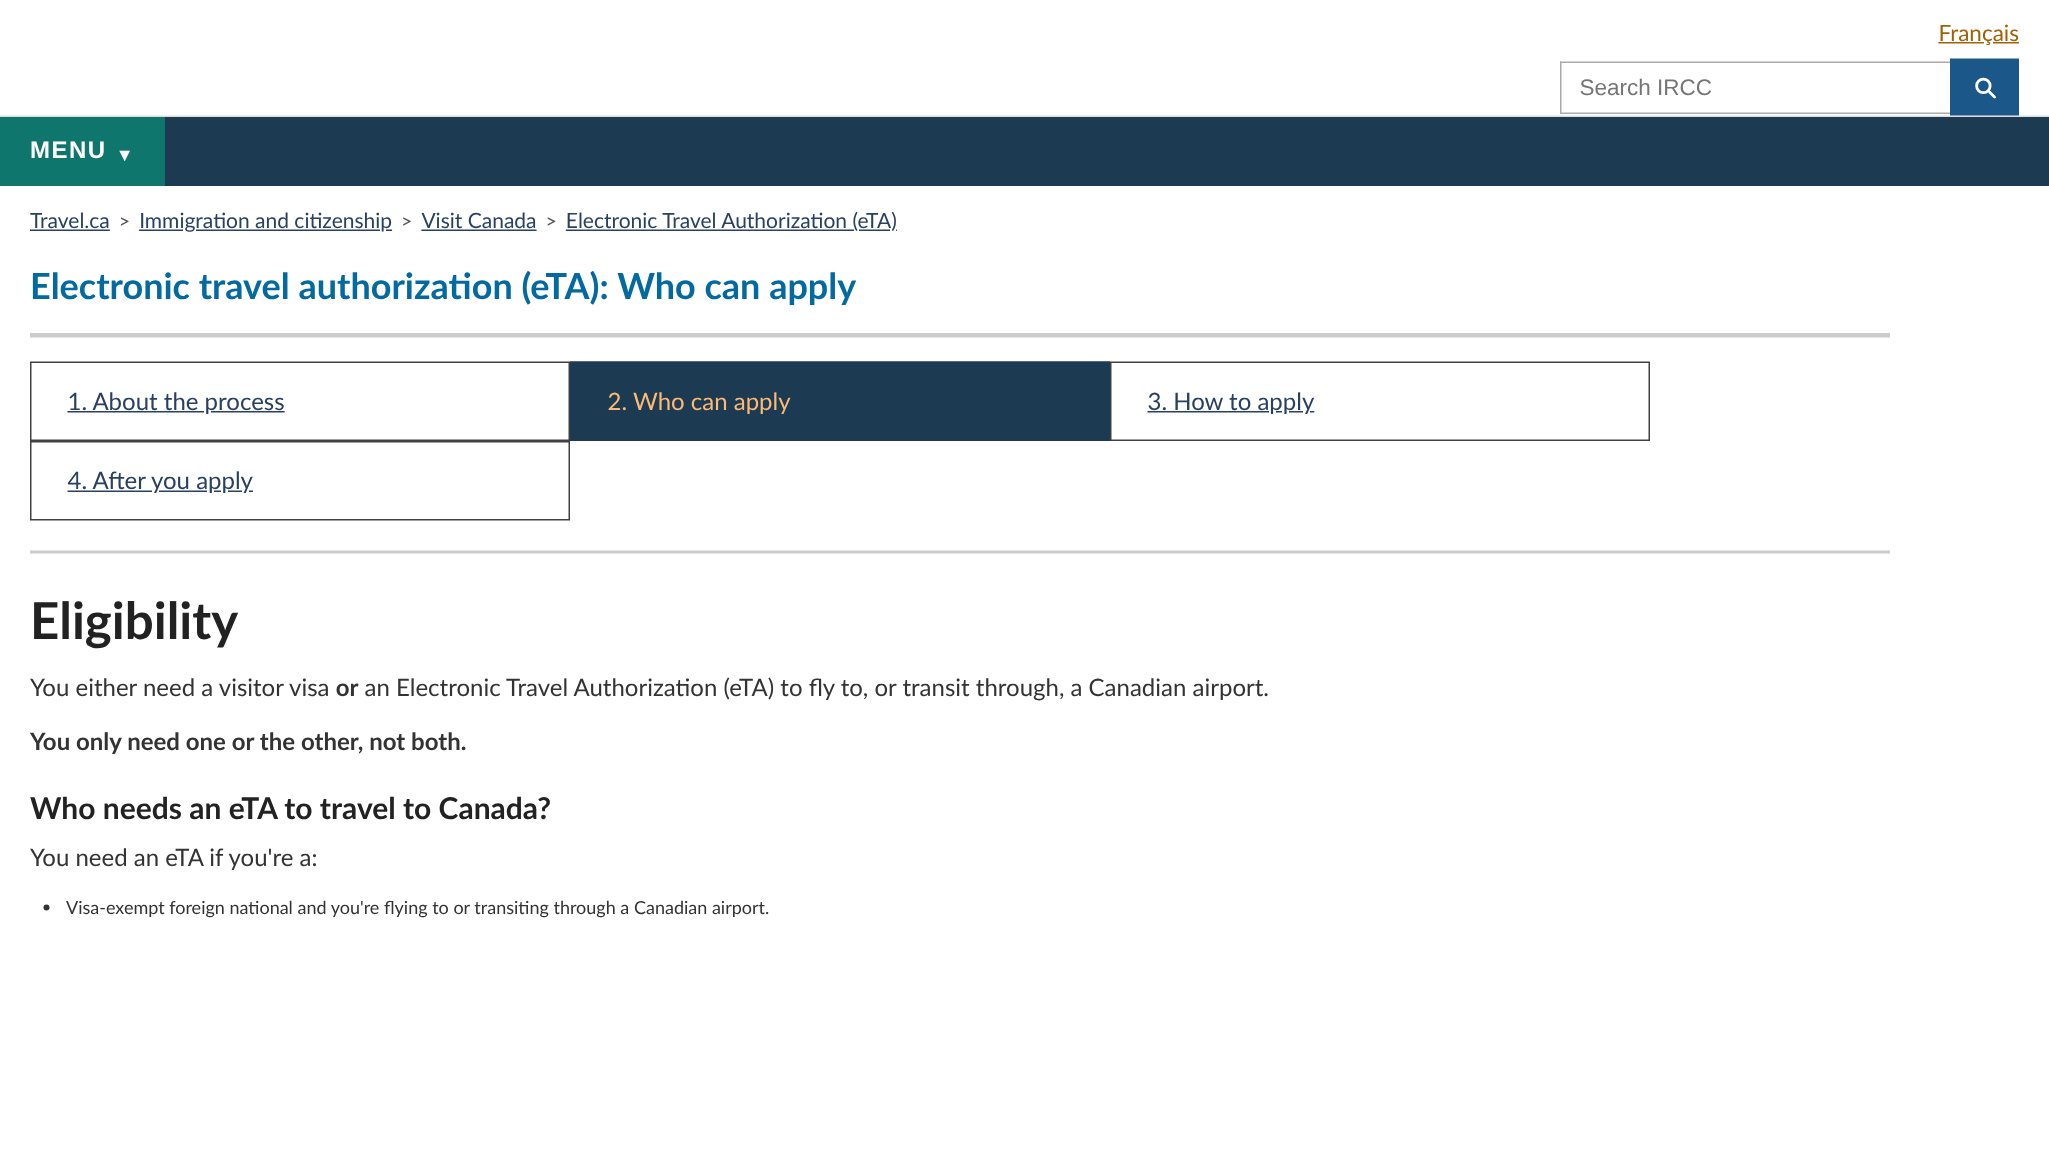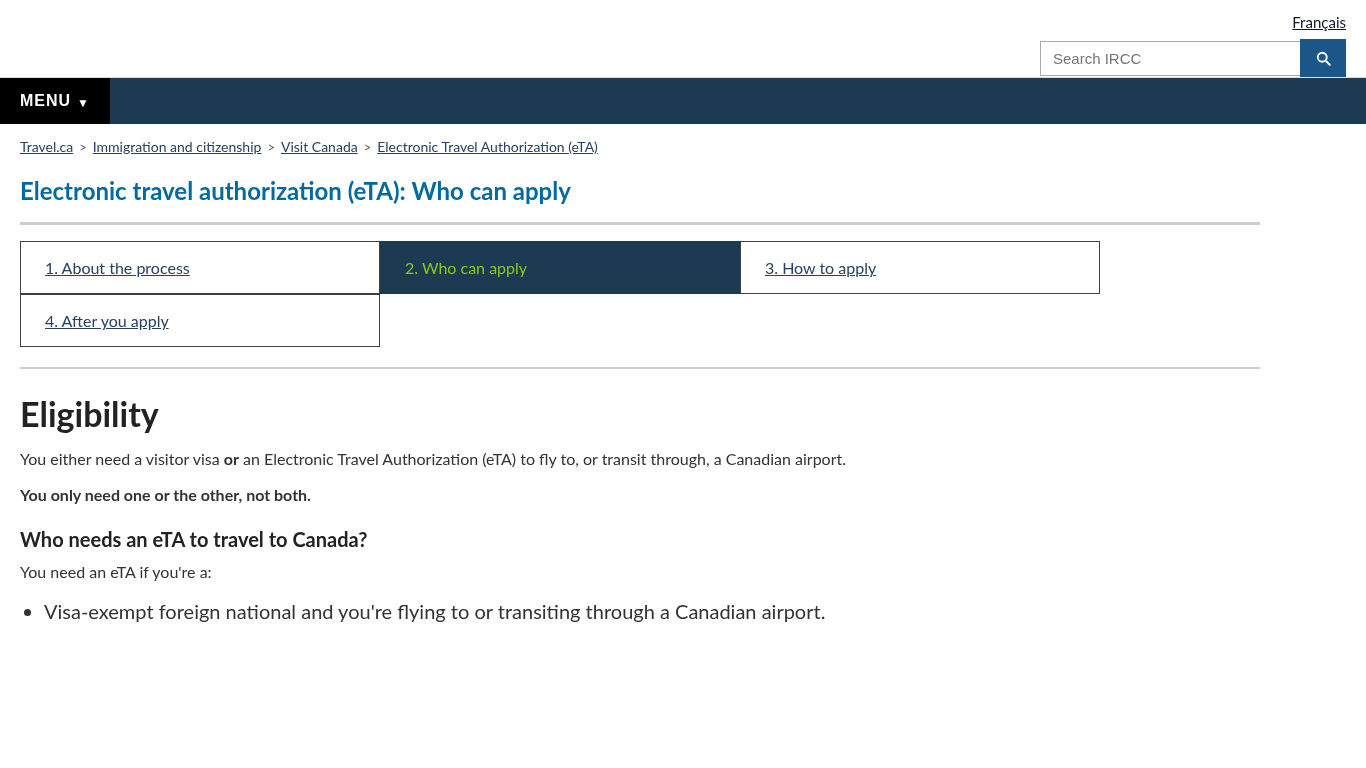--- a/index.html
+++ b/index.html
@@ -9,21 +9,21 @@
     }
 
     body {
       font-family: "Lato", "Helvetica Neue", Helvetica, Arial, sans-serif;
       font-size: 16px;
       color: #333;
       background: #fff;
     }
 
     .lang-link {
-      color: #0f172a;
+      color: #a16207;
       text-decoration: underline;
       font-size: 15px;
       cursor: pointer;
     }
 
     .search-form {
       display: flex;
       align-items: center;
     }
 
@@ -53,21 +53,21 @@
       fill: white;
     }
 
     
     .nav-bar {
       background: #1c3a52;
       padding: 0;
     }
 
     .menu-button {
-      background: #000000;
+      background: #0f766e;
       color: white;
       border: none;
       padding: 14px 20px;
       font-size: 16px;
       font-weight: bold;
       cursor: pointer;
       display: flex;
       align-items: flex-end;
       gap: 6px;
       letter-spacing: 1px;
@@ -131,21 +131,21 @@
       background: #fff;
       color: #284162;
       text-decoration: underline;
       width: 360px;
       display: flex;
       align-items: center;
     }
 
     .step-item.active {
       background: #1c3a52;
-      color: #84cc16;
+      color: #fdba74;
       text-decoration: none;
       border-color: #1c3a52;
     }
 
     .step-item:not(:last-child) {
       margin-right: 0;
     }
 
     .step-row-1 {
       display: flex;
@@ -185,21 +185,21 @@
       color: #333;
       margin-bottom: 10px;
     }
 
     .body-text strong {
       font-weight: 700;
     }
 
     .bullet-list {
       margin-left: 24px;
-      font-size: 20px;
+      font-size: 12px;
       line-height: 1.6;
       color: #333;
     }
 
     .bullet-list li {
       margin-bottom: 4px;
     }
 
     .header-top {
       display: flex;

